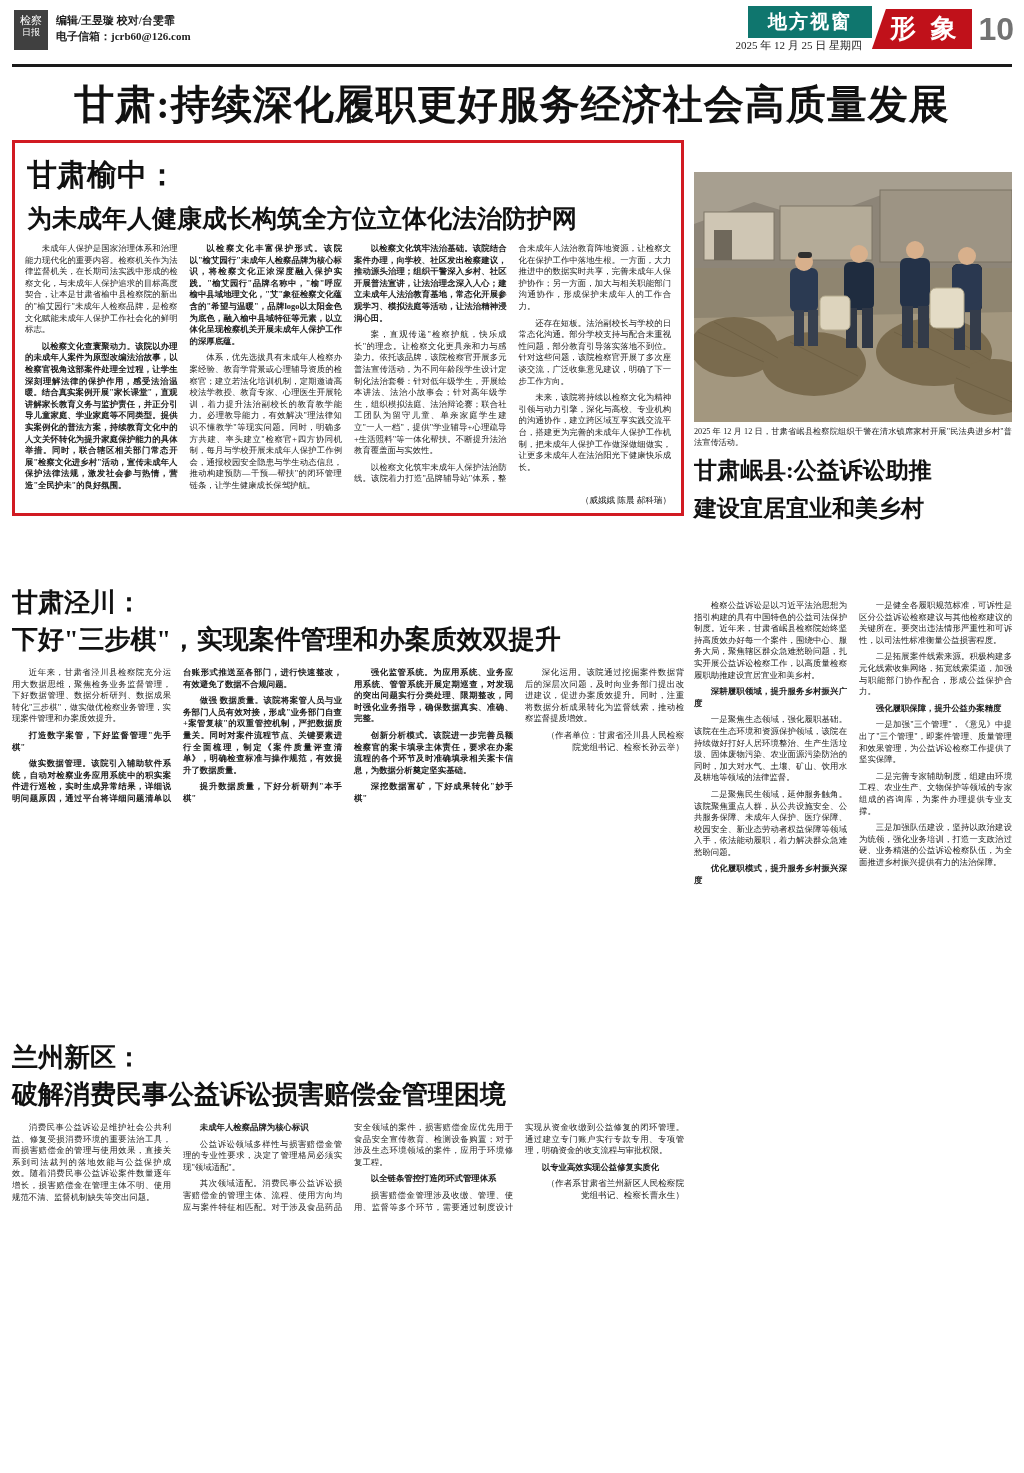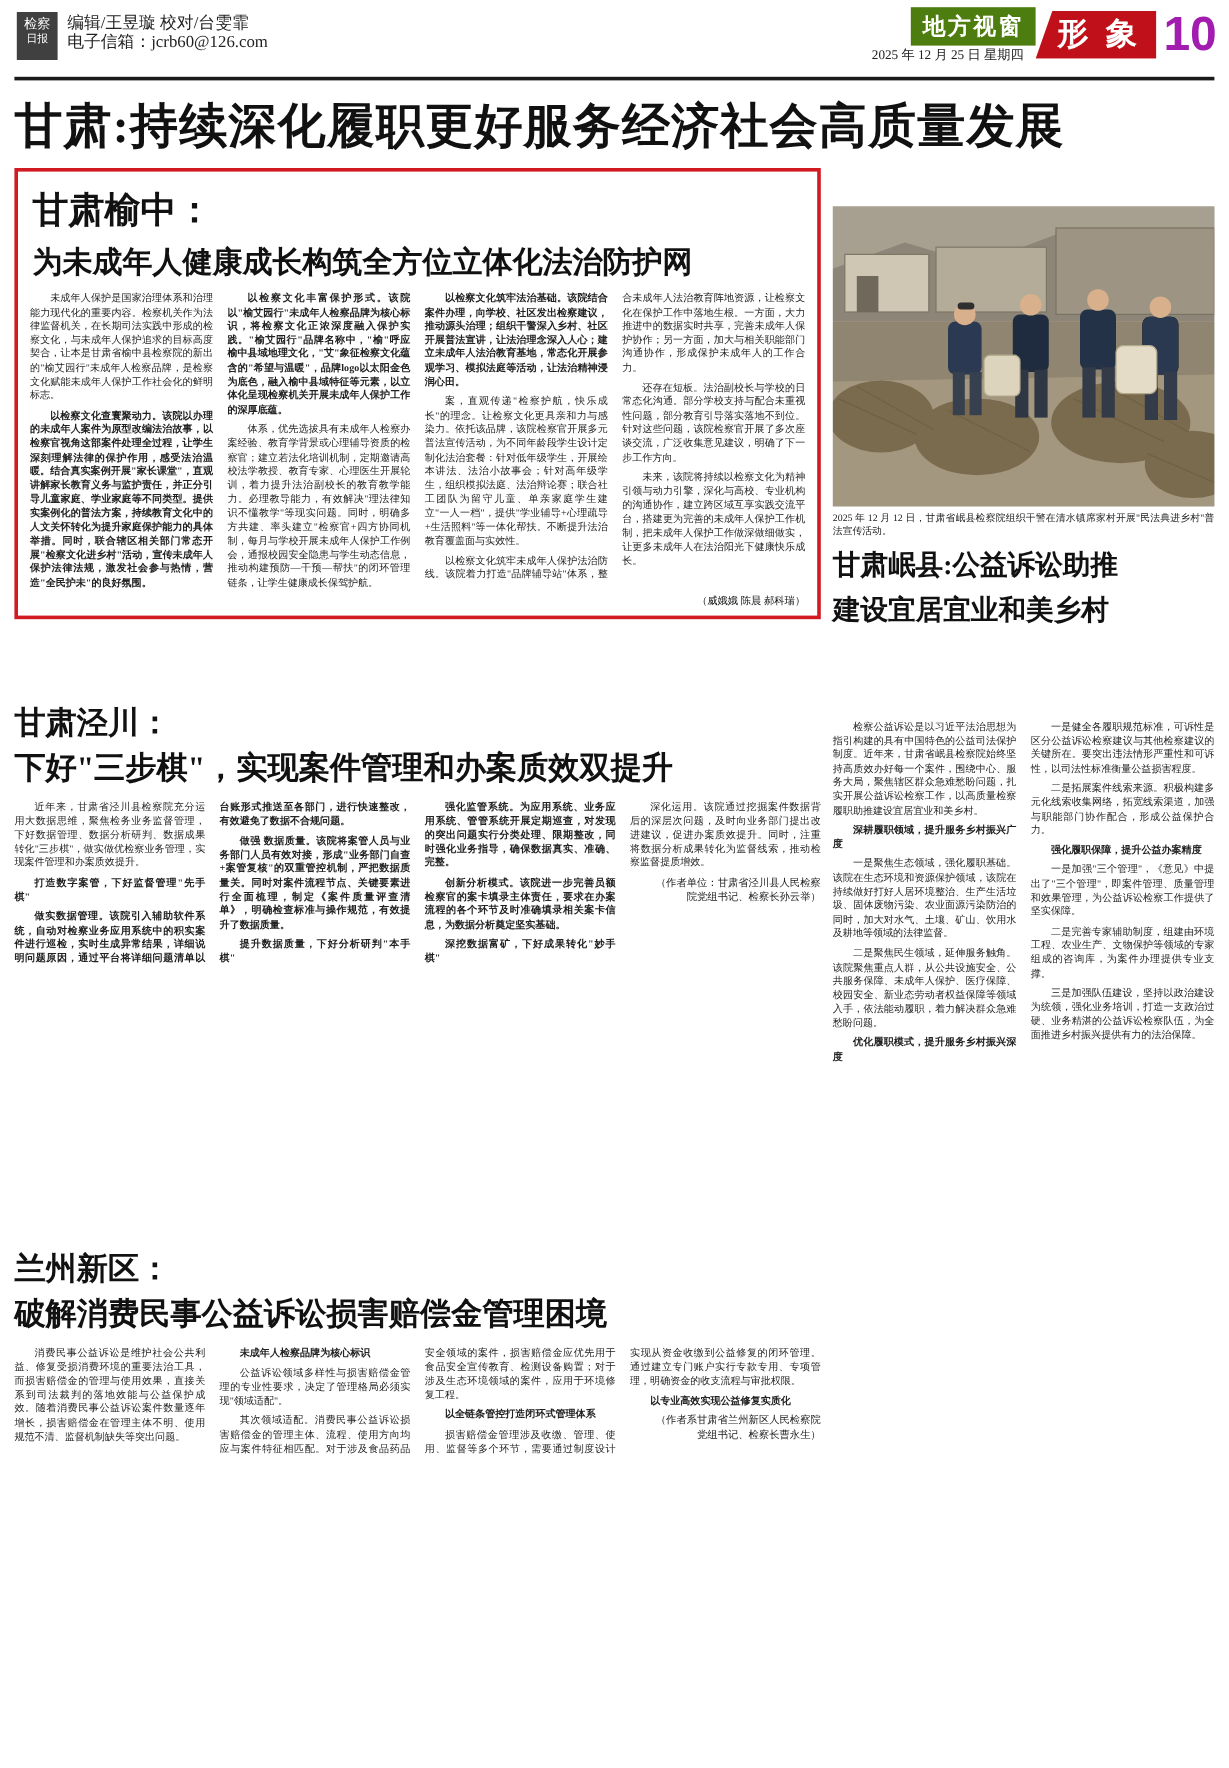--- a/index.html
+++ b/index.html
@@ -3,34 +3,34 @@
 <meta charset="utf-8">
 <style>
   html,body{margin:0;padding:0;background:#fff;}
   body{width:1024px;height:1473px;font-family:"Liberation Serif",serif;color:#111;}
   .page{position:relative;width:1024px;height:1473px;background:#fff;overflow:hidden;}
 
   
   .masthead{position:relative;height:62px;padding:6px 14px 0 14px;box-sizing:border-box;}
   .logo{position:absolute;left:14px;top:10px;width:34px;height:40px;background:#404040;color:#fff;font-family:"Liberation Serif",serif;font-size:11px;line-height:12px;text-align:center;padding-top:4px;box-sizing:border-box;letter-spacing:0;}
   .logo small{display:block;font-size:9px;}
-  .credits{position:absolute;left:56px;top:12px;font-size:14px;color:#222;line-height:16px;}
+  .credits{position:absolute;left:56px;top:12px;font-size:11px;color:#222;line-height:16px;font-weight:bold;}
   .credits div{white-space:nowrap;}
   .mh-right{position:absolute;right:10px;top:6px;display:flex;align-items:center;height:46px;}
-  .win-title{background:#4d7c0f;color:#fff;font-size:19px;font-weight:bold;padding:3px 10px;letter-spacing:2px;}
+  .win-title{background:#0f766e;color:#fff;font-size:19px;font-weight:bold;padding:3px 20px;letter-spacing:2px;}
   .date-line{font-size:11px;color:#222;margin:0 10px 0 0;text-align:left;}
   .sec-wrap{display:flex;align-items:stretch;}
   .sec-name{background:#c0111a;color:#fff;font-size:26px;font-weight:bold;letter-spacing:4px;padding:2px 12px 2px 18px;clip-path:polygon(14px 0,100% 0,100% 100%,0 100%);}
-  .sec-num{color:#a21caf;font-size:40px;font-weight:bold;line-height:40px;padding-left:6px;font-family:"Liberation Sans",sans-serif;}
+  .sec-num{color:#737373;font-size:32px;font-weight:bold;line-height:40px;padding-left:6px;font-family:"Liberation Sans",sans-serif;}
   .mh-col{display:flex;flex-direction:column;align-items:flex-end;justify-content:center;}
 
   .rule{height:3px;background:#1a1a1a;margin:2px 12px 0 12px;}
 
   
-  .main-title{font-size:40px;font-weight:bold;text-align:left;letter-spacing:1px;margin:10px 12px 8px 12px;font-family:"Liberation Serif",serif;}
+  .main-title{font-size:40px;font-weight:bold;text-align:center;letter-spacing:1px;margin:10px 12px 8px 12px;font-family:"Liberation Serif",serif;}
 
   
   .lead{position:relative;margin:0 12px;border:3px solid #d11a22;box-sizing:border-box;padding:10px 10px 6px 10px;width:672px;}
   .lead h2{font-size:30px;font-weight:bold;margin:2px 0 6px 2px;}
   .lead h3{font-size:25px;font-weight:bold;margin:0 0 8px 2px;letter-spacing:0px;}
   .lead .cols{column-count:4;column-gap:12px;column-rule:0;font-size:8.4px;line-height:11.6px;text-align:justify;color:#222;}
   .lead .cols p{margin:0 0 5px 0;text-indent:2em;}
   .lead .cols .sub{font-weight:bold;text-indent:2em;}
   .sig{text-align:right;font-size:8.6px;margin-top:4px;}
 

